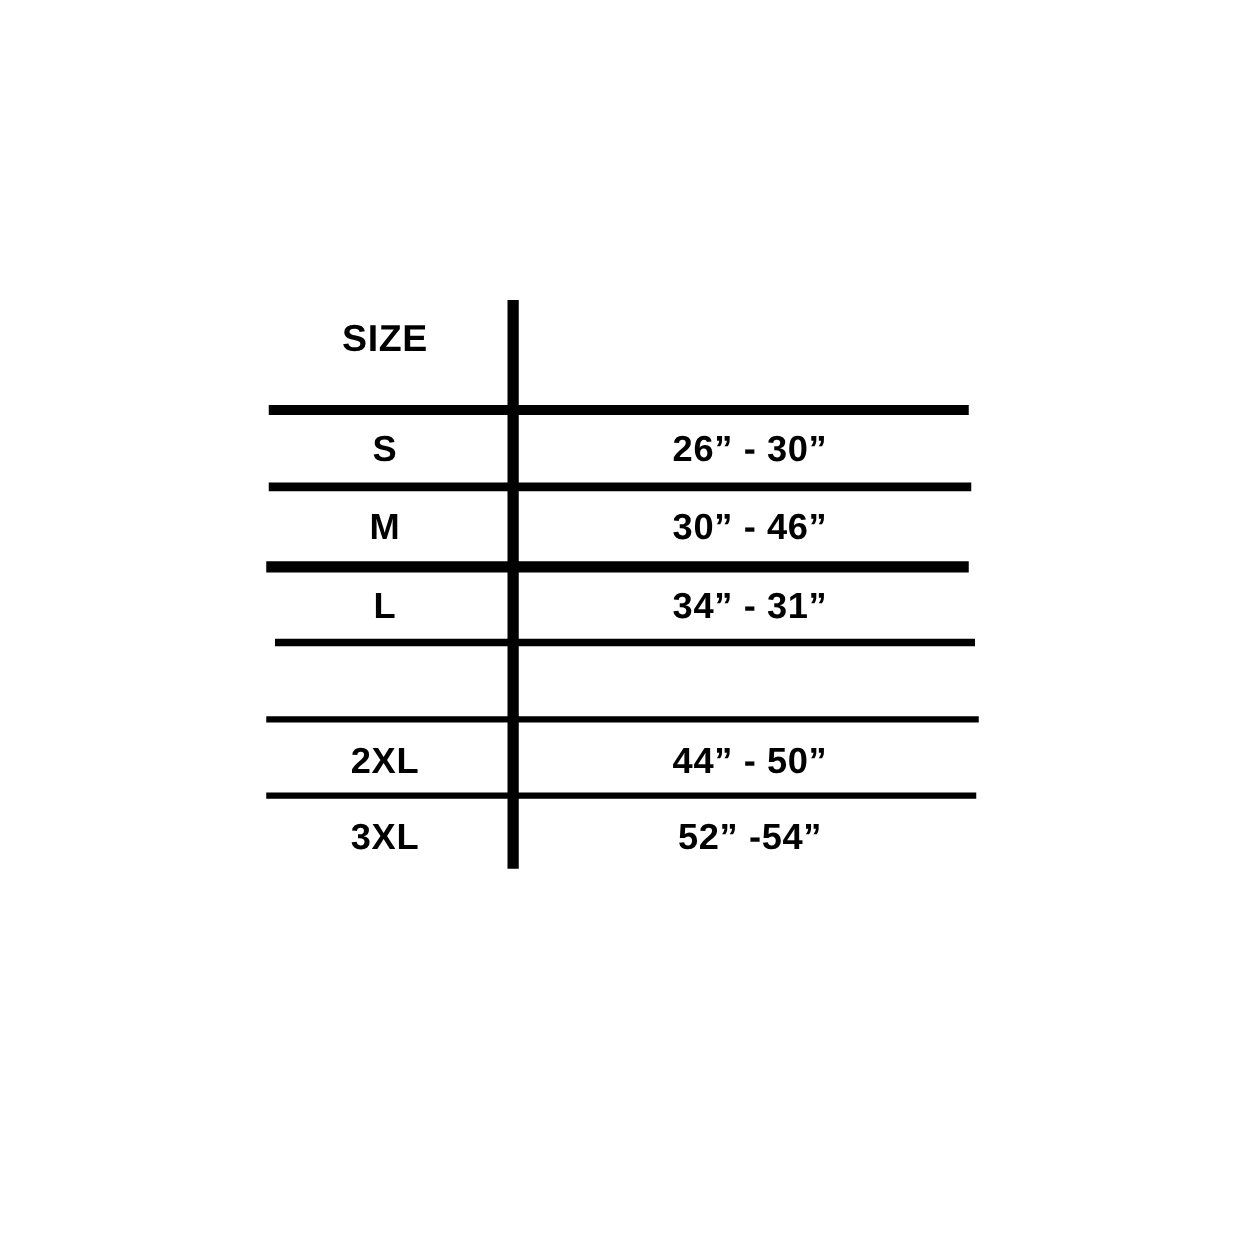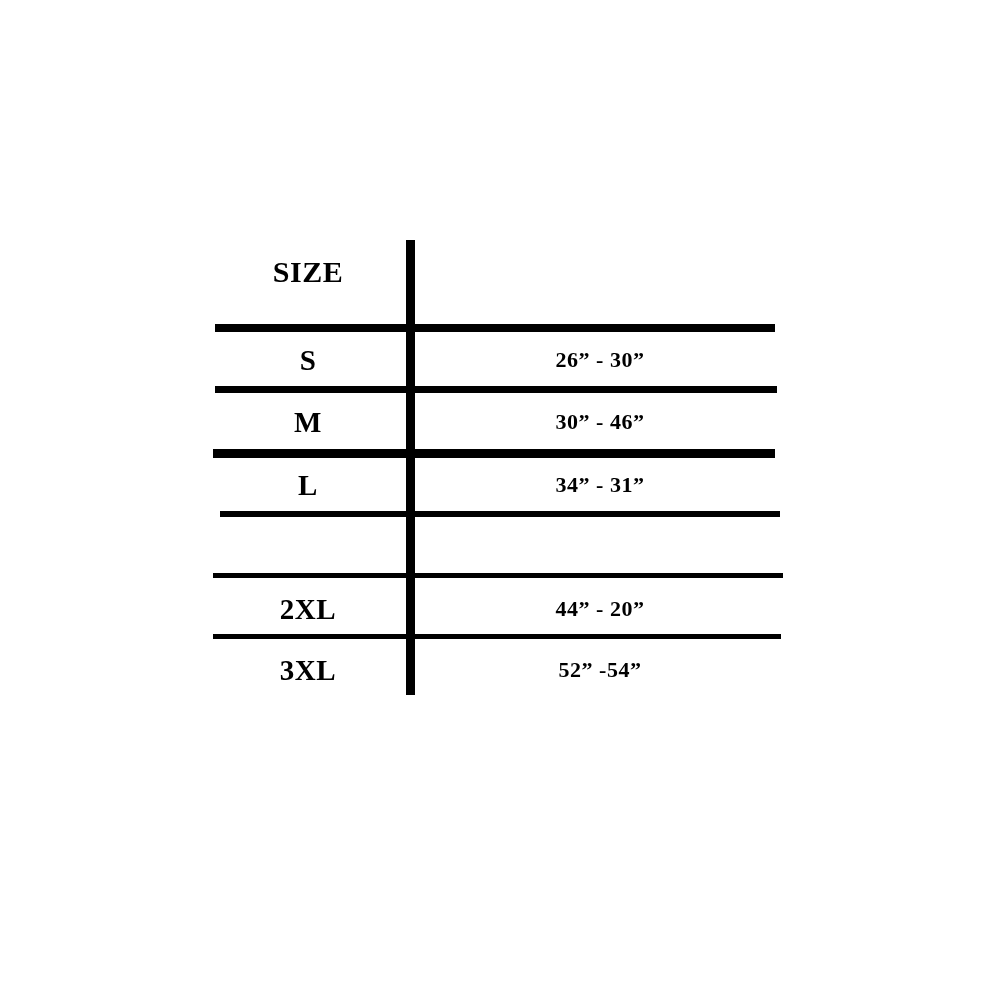--- a/index.html
+++ b/index.html
@@ -35,21 +35,20 @@
     top: 0;
     width: 9px;
     height: 455px;
     background: #000;
   }
   .row {
     position: absolute;
     left: 0;
     width: 575px;
     height: 64px;
-    font-family: Liberation Serif, serif;
   }
   .row .cell-size {
     position: absolute;
     left: 0;
     top: 0;
     width: 196px;
     height: 64px;
     display: flex;
     align-items: center;
     justify-content: center;
@@ -59,21 +58,21 @@
   }
   .row .cell-measure {
     position: absolute;
     left: 205px;
     top: 0;
     width: 370px;
     height: 64px;
     display: flex;
     align-items: center;
     justify-content: center;
-    font-size: 22px;
+    font-size: 29px;
     font-weight: bold;
     letter-spacing: 0.5px;
   }
   .row.header .cell-size,
   .row.header .cell-measure {
     font-size: 30px;
   }
   .row.header .cell-measure {
     left: 205px;
     width: 370px;
@@ -125,21 +124,21 @@
 
     <div class="h-rule rule-4"></div>
 
     <div class="row" style="top:275px;">
     </div>
 
     <div class="h-rule rule-5"></div>
 
     <div class="row" style="top:337px;">
       <div class="cell-size">2XL</div>
-      <div class="cell-measure">44” - 20”</div>
+      <div class="cell-measure">44” - 50”</div>
     </div>
 
     <div class="h-rule rule-6"></div>
 
     <div class="row" style="top:398px;">
       <div class="cell-size">3XL</div>
       <div class="cell-measure">52” -54”</div>
     </div>
 
   </div>

